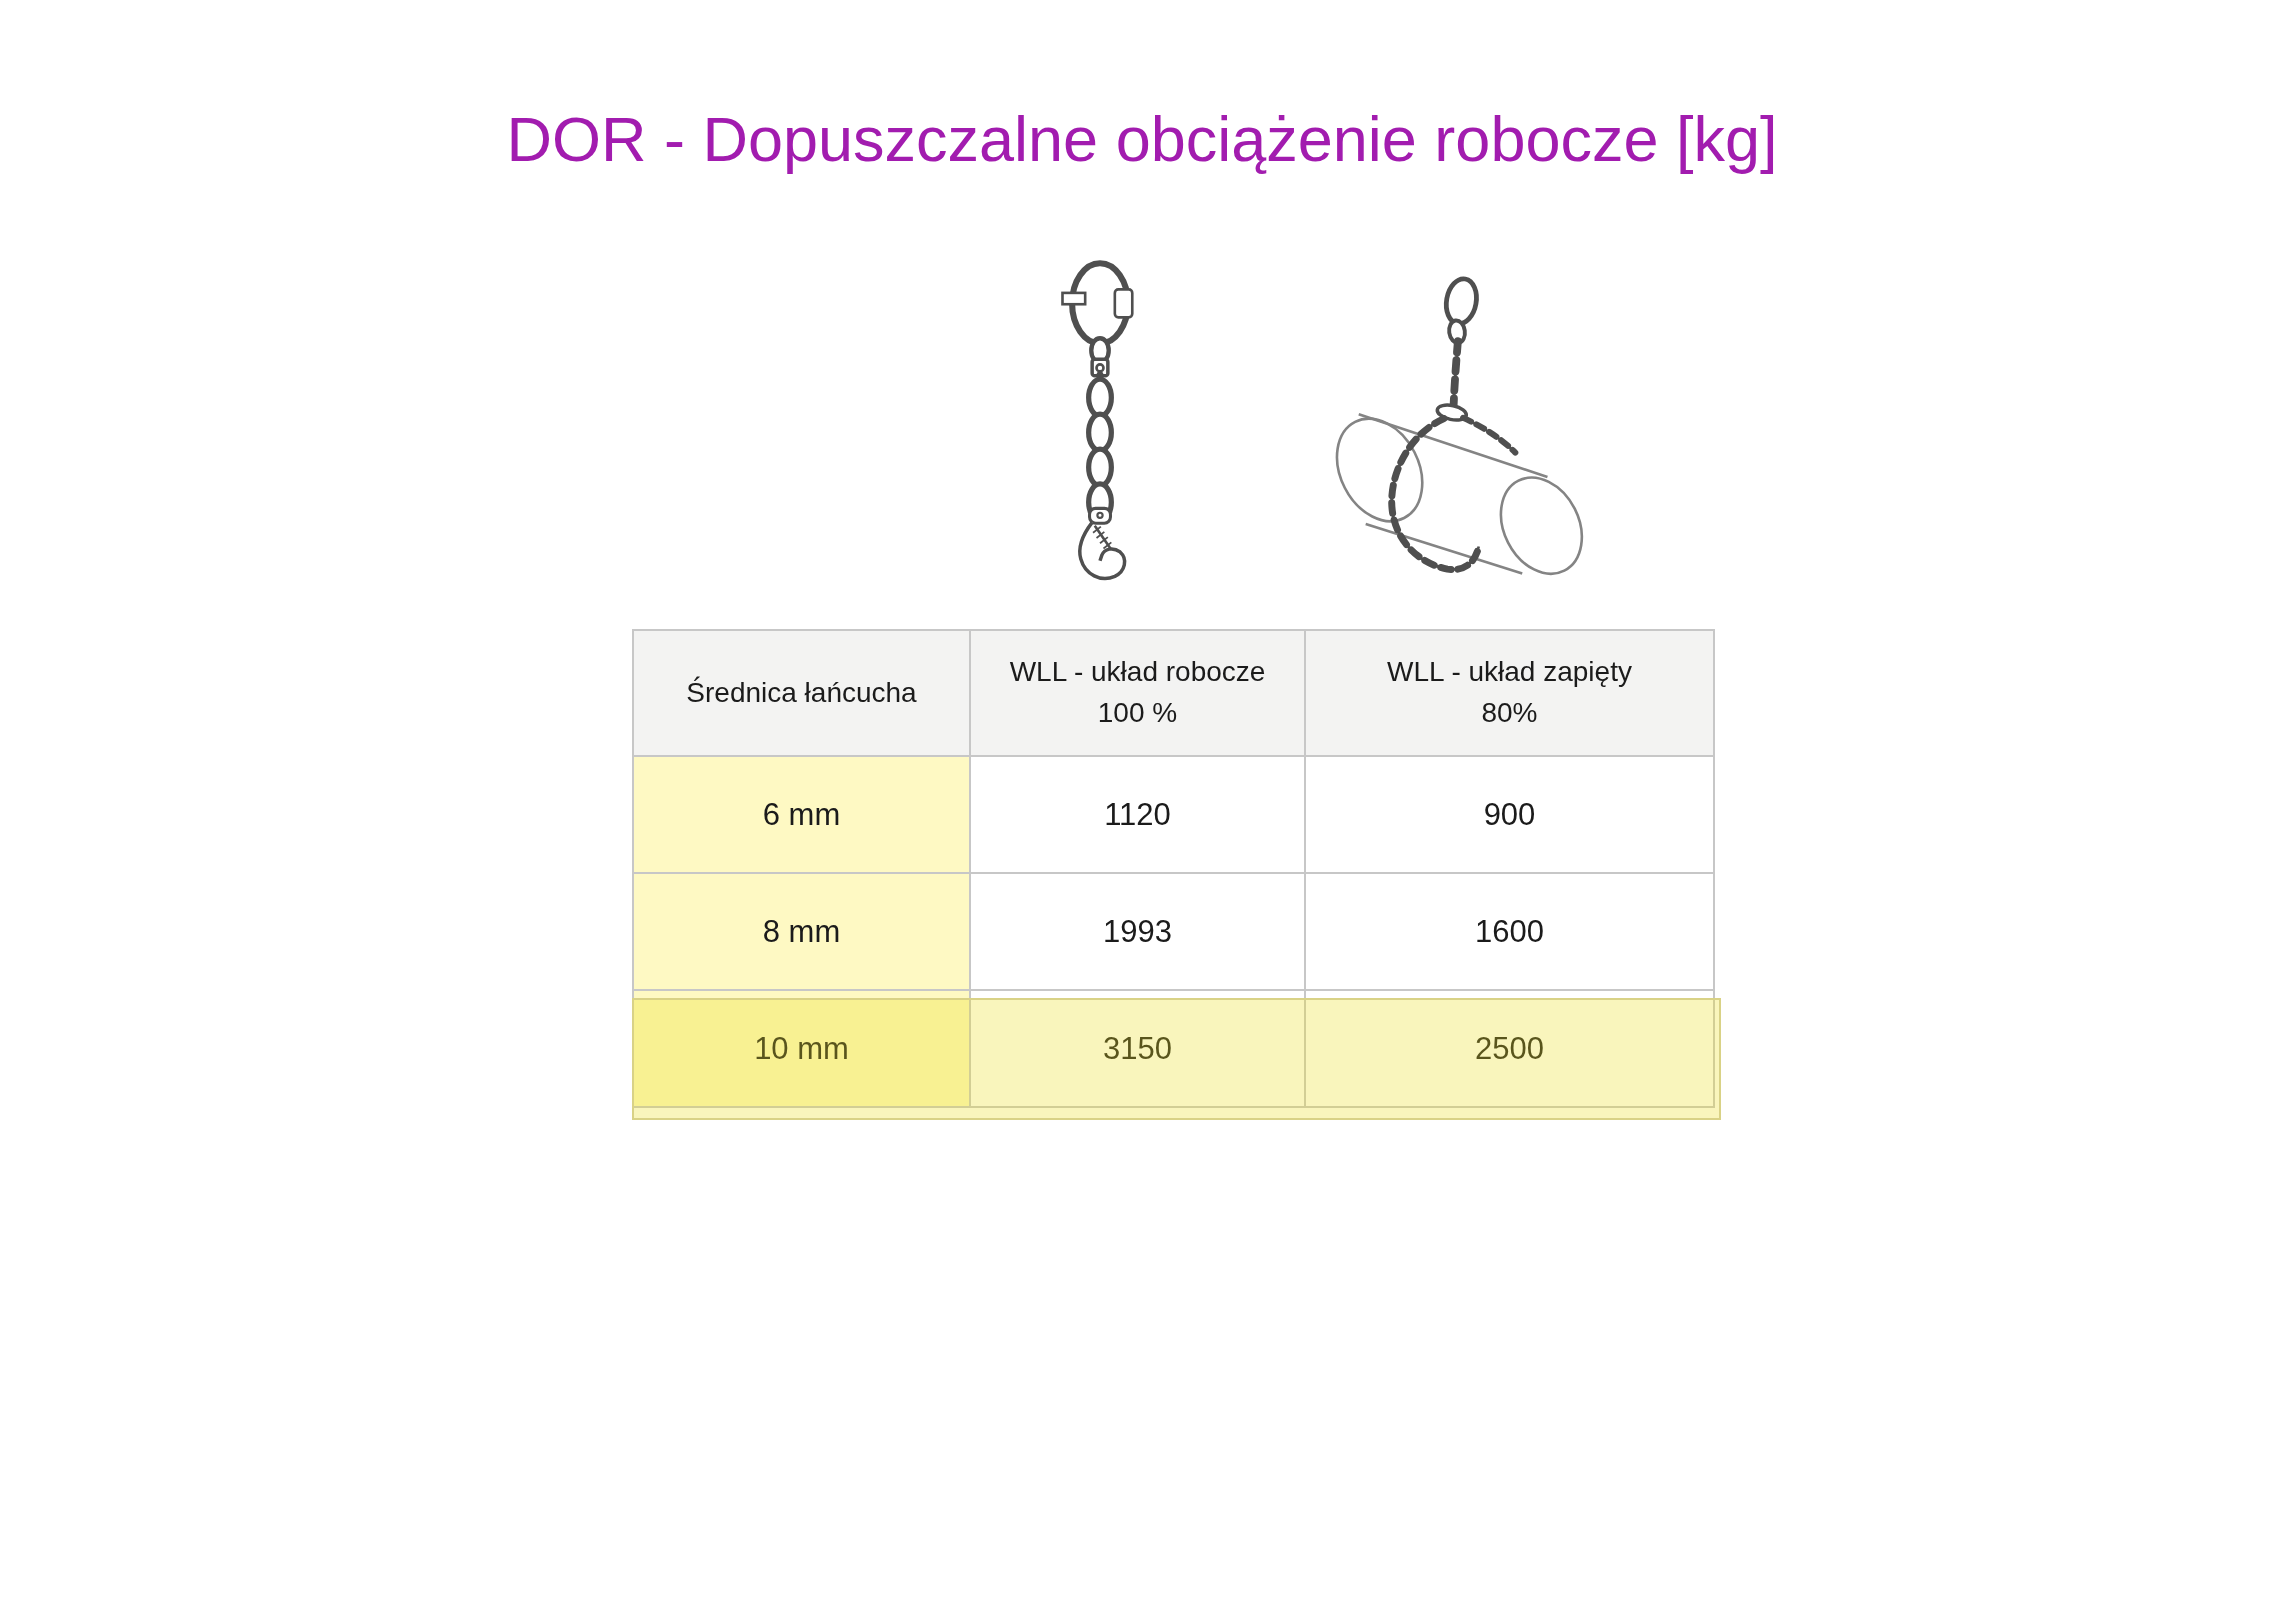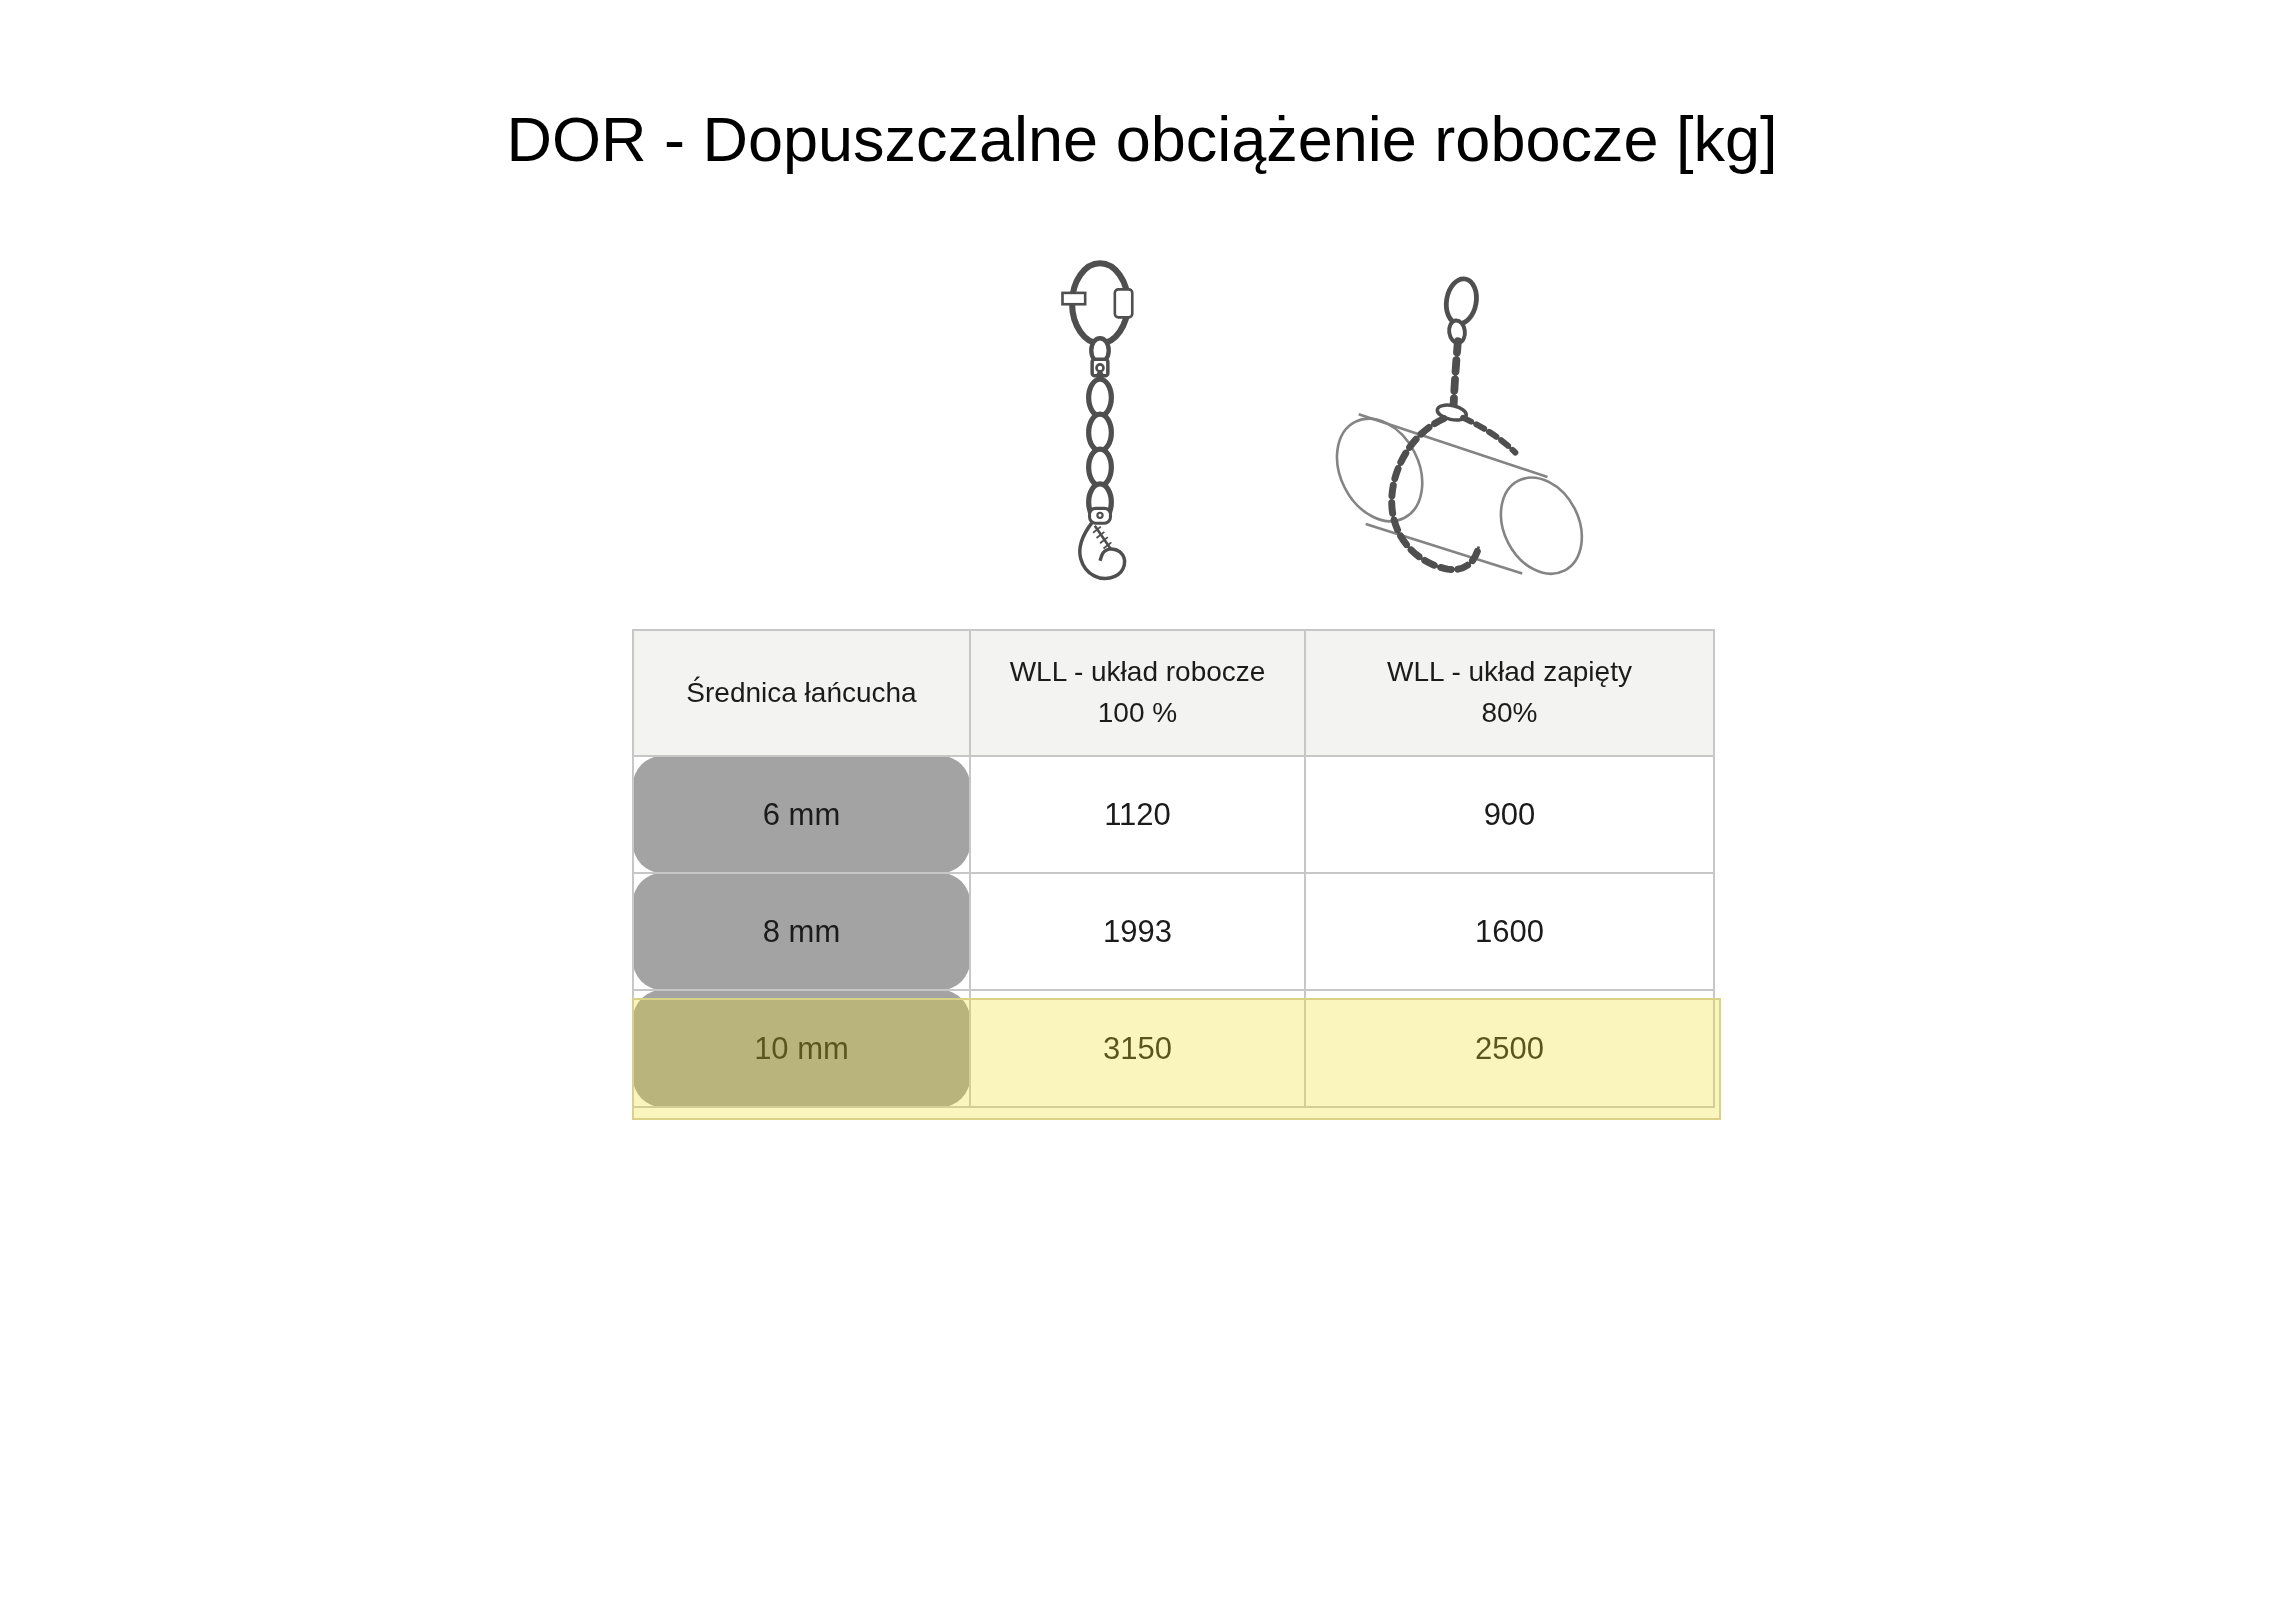--- a/index.html
+++ b/index.html
@@ -2,42 +2,42 @@
 <html style="font-size:14px"><head>
 <meta charset="utf-8">
 <style>
   html,body { margin:0; padding:0; background:#ffffff; }
   .canvas {
     position:relative; width:2284px; height:1620px; background:#ffffff;
     font-family:"Liberation Sans", sans-serif; color:#1b1b1b; overflow:hidden;
   }
   .title {
     position:absolute; top:106px; left:0; width:100%;
-    text-align:center; font-size:63px; line-height:1.05; color:#000000;
+    text-align:center; font-size:63px; line-height:1.05; color:#a21caf;
     letter-spacing:0px; white-space:nowrap;
   }
   .illu { position:absolute; }
   .illu-sling  { left:1052px; top:258px; width:96px; height:328px; }
   .illu-choke  { left:1317px; top:268px; width:287px; height:317px; }
 
   .table-wrap { position:absolute; left:632px; top:629px; width:1081px; }
   table.wll {
     border-collapse:collapse; table-layout:fixed; width:1081px;
     background:#ffffff;
   }
   table.wll th, table.wll td {
     border:2.6px solid #c7c7c7; text-align:center; vertical-align:middle;
     padding:0; overflow:hidden;
   }
   table.wll th {
     background:#f3f3f2; font-weight:normal; font-size:28px; height:124px;
     line-height:1.45; color:#1b1b1b;
   }
   table.wll td { font-size:31px; height:115px; color:#1b1b1b; background:#ffffff; }
-  table.wll td.diam { background:#a3a3a3;border-radius:29px; }
+  table.wll td.diam { background:#fef9c3; }
 
   .hl-overlay {
     position:absolute; left:0px; top:369px; width:1089px; height:122px;
     background:rgba(236,223,34,0.30);
     border:2.6px solid #d9d286;
     box-sizing:border-box; pointer-events:none;
   }
   svg .ln  { fill:none; stroke:#4f4f4f; }
   svg .pipe{ fill:none; stroke:#848484; }
   svg .wh  { fill:#ffffff; stroke:#4f4f4f; }

